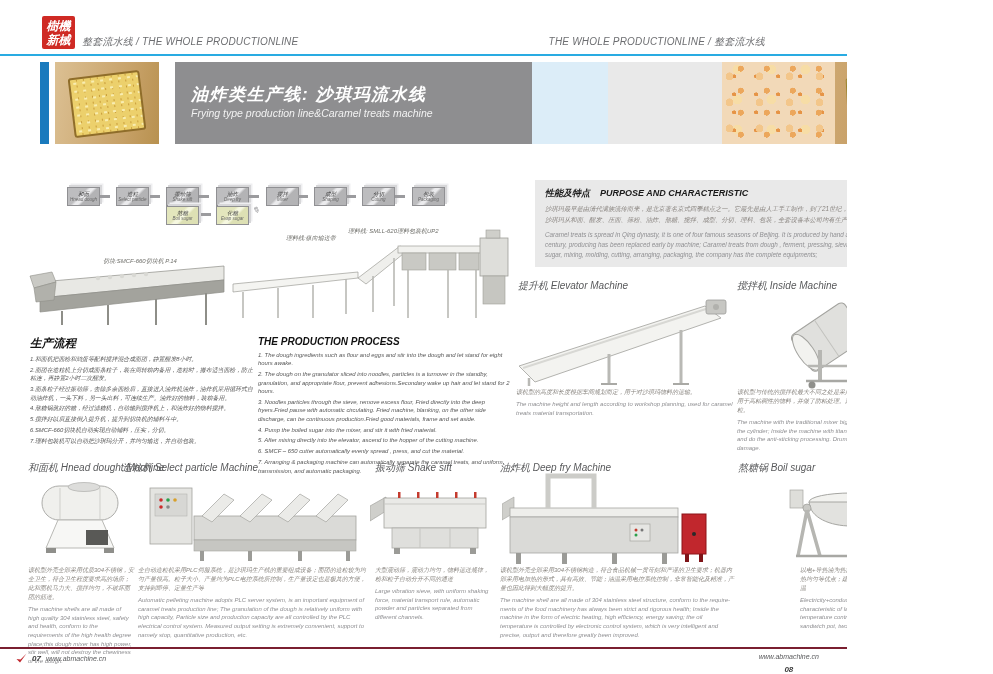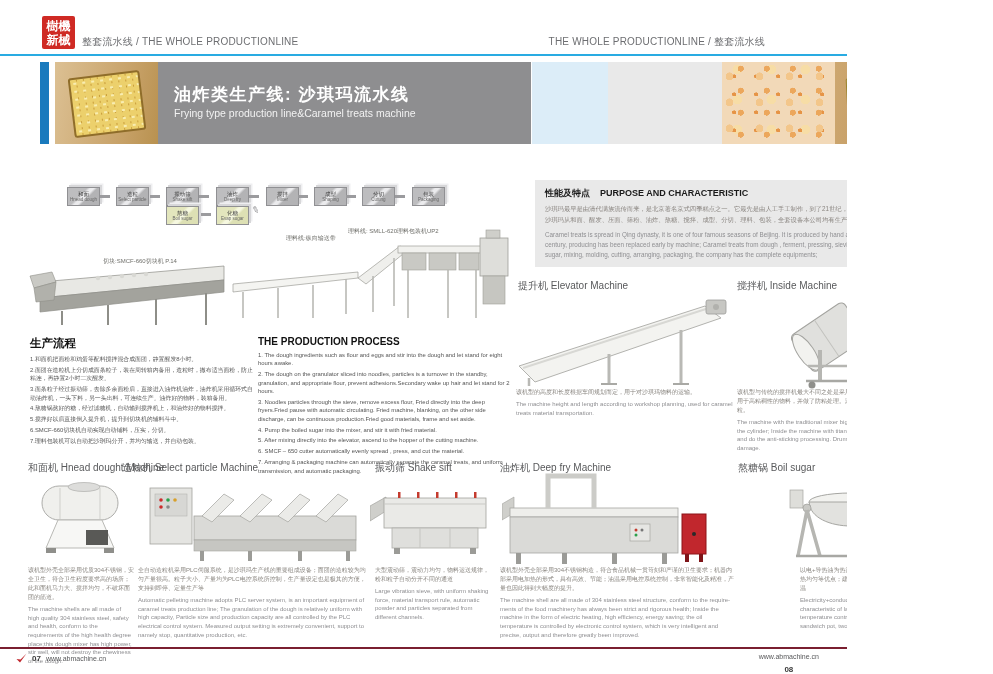--- a/index.html
+++ b/index.html
@@ -1,17 +1,17 @@
 <!DOCTYPE html>
 <html><head>
 <meta charset="utf-8">
 <style>
   html,body{margin:0;padding:0;background:#fff;}
   #page{position:relative;width:847px;height:674px;background:#ffffff;overflow:hidden;
-        font-family:"Liberation Sans",sans-serif;}
+        font-family:"Liberation Sans",sans-serif;font-style:italic;}
 
   
   .seal{position:absolute;width:33px;height:33px;background:#cf2a24;color:#fff;border-radius:2px;
         display:flex;flex-direction:column;align-items:center;justify-content:center;
         font-weight:bold;font-size:12px;line-height:14px;font-family:"DejaVu Sans",sans-serif;}
   .hdr-label{position:absolute;font-size:10px;color:#6d6e71;letter-spacing:.2px;white-space:nowrap;}
   .blue-rule{position:absolute;left:0;top:54px;width:993px;height:2px;background:#29abe2;}
 
   
   .banner-seg{position:absolute;top:62px;height:82px;overflow:hidden;}
@@ -92,21 +92,21 @@
   <div class="seal" style="left:918px;top:16px;">
     <span>樹機</span>
     <span>新械</span>
   </div>
   <div class="blue-rule"></div>
 
   <div class="banner-seg" style="left:40px;width:9px;background:#1a7abd;"></div>
   <div class="banner-seg photo1" style="left:55px;width:104px;">
     <div class="treat"></div>
   </div>
-  <div class="banner-seg" style="left:158px;width:373px;background:#8e8e90;">
+  <div class="banner-seg" style="left:175px;width:373px;background:#8e8e90;">
     <div class="bt-cn">油炸类生产线: 沙琪玛流水线</div>
     <div class="bt-en">Frying type production line&amp;Caramel treats machine</div>
   </div>
   <div class="banner-seg" style="left:532px;width:76px;background:#dcedf8;"></div>
   <div class="banner-seg" style="left:608px;width:114px;background:#e9e9e9;"></div>
   <div class="banner-seg photo2" style="left:722px;width:113px;"></div>
   <div class="banner-seg photo3" style="left:835px;width:113px;">
     <div class="pack">
       <div class="pack-label"></div>
     </div>

